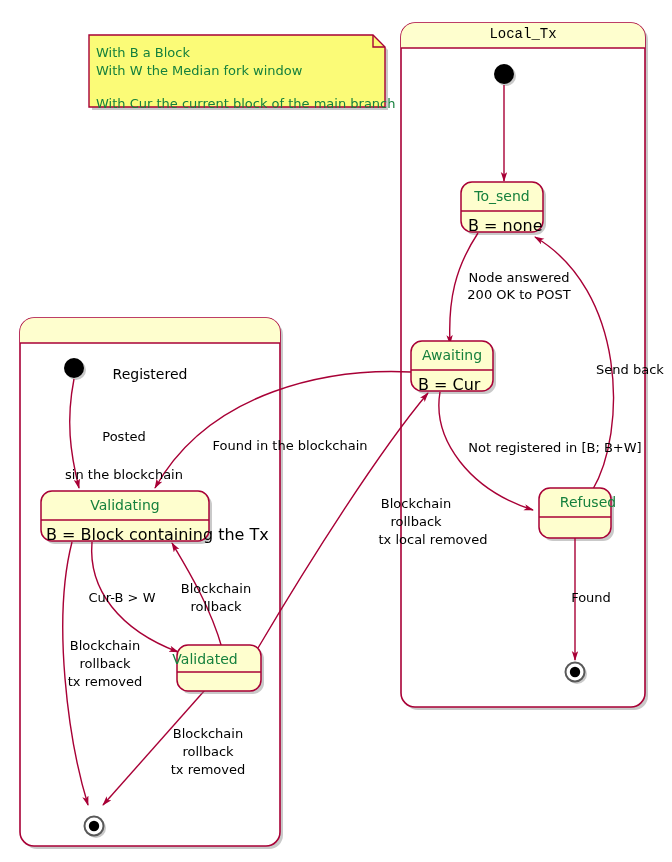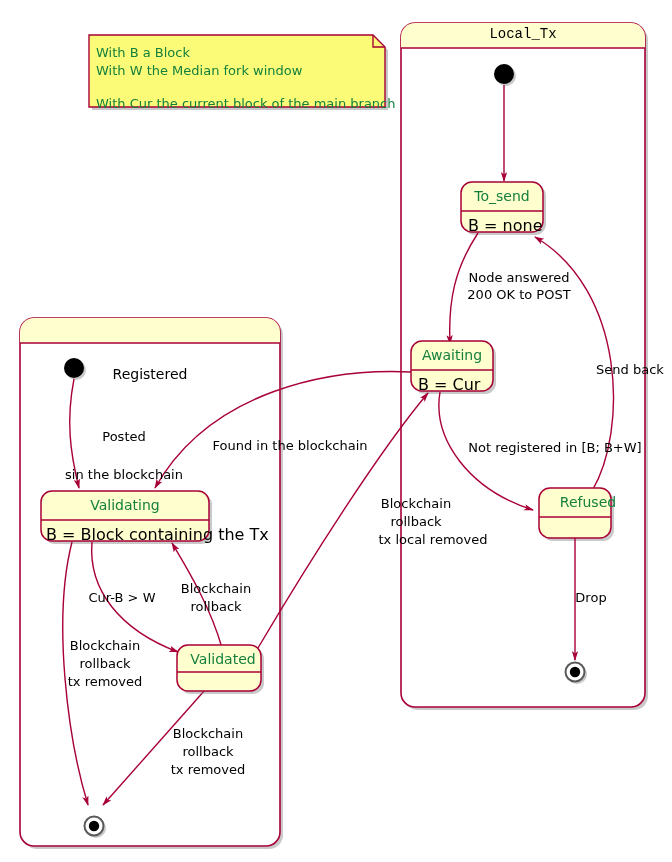--- a/index.html
+++ b/index.html
@@ -176,32 +176,32 @@
 <div class="attrtext" style="left:468px; top:216px;">B = none</div>
 
 <div class="statename" style="left:452px; top:347px;">Awaiting</div>
 <div class="attrtext" style="left:418px; top:375px;">B = Cur</div>
 
 <div class="statename" style="left:575px; top:494px;margin-left:13px;">Refused</div>
 
 <div class="statename" style="left:125px; top:497px;">Validating</div>
 <div class="attrtext" style="left:46px; top:525px;">B = Block containing the Tx</div>
 
-<div class="statename" style="left:223px; top:651px;">Validated</div>
+<div class="statename" style="left:205px; top:651px;">Validated</div>
 
 <div class="lbl center" style="left:543px; top:135px;"></div>
 
 <div class="lbl center" style="left:519px; top:270px;">Node answered</div>
 <div class="lbl center" style="left:519px; top:287px;">200 OK to POST</div>
 
 <div class="lbl center" style="left:630px; top:362px;">Send back</div>
 
 <div class="lbl center" style="left:555px; top:440px;">Not registered in [B; B+W]</div>
 
-<div class="lbl center" style="left:591px; top:590px;">Drop</div>
+<div class="lbl center" style="left:591px; top:590px;">Found</div>
 
 <div class="lbl center" style="left:124px; top:429px;">Posted</div>
 <div class="lbl center" style="left:124px; top:447px;margin-top:20px;">sin the blockchain</div>
 
 <div class="lbl center" style="left:290px; top:438px;">Found in the blockchain</div>
 
 <div class="lbl center" style="left:122px; top:590px;">Cur-B &gt; W</div>
 
 <div class="lbl center" style="left:216px; top:581px;">Blockchain</div>
 <div class="lbl center" style="left:216px; top:599px;">rollback</div>

